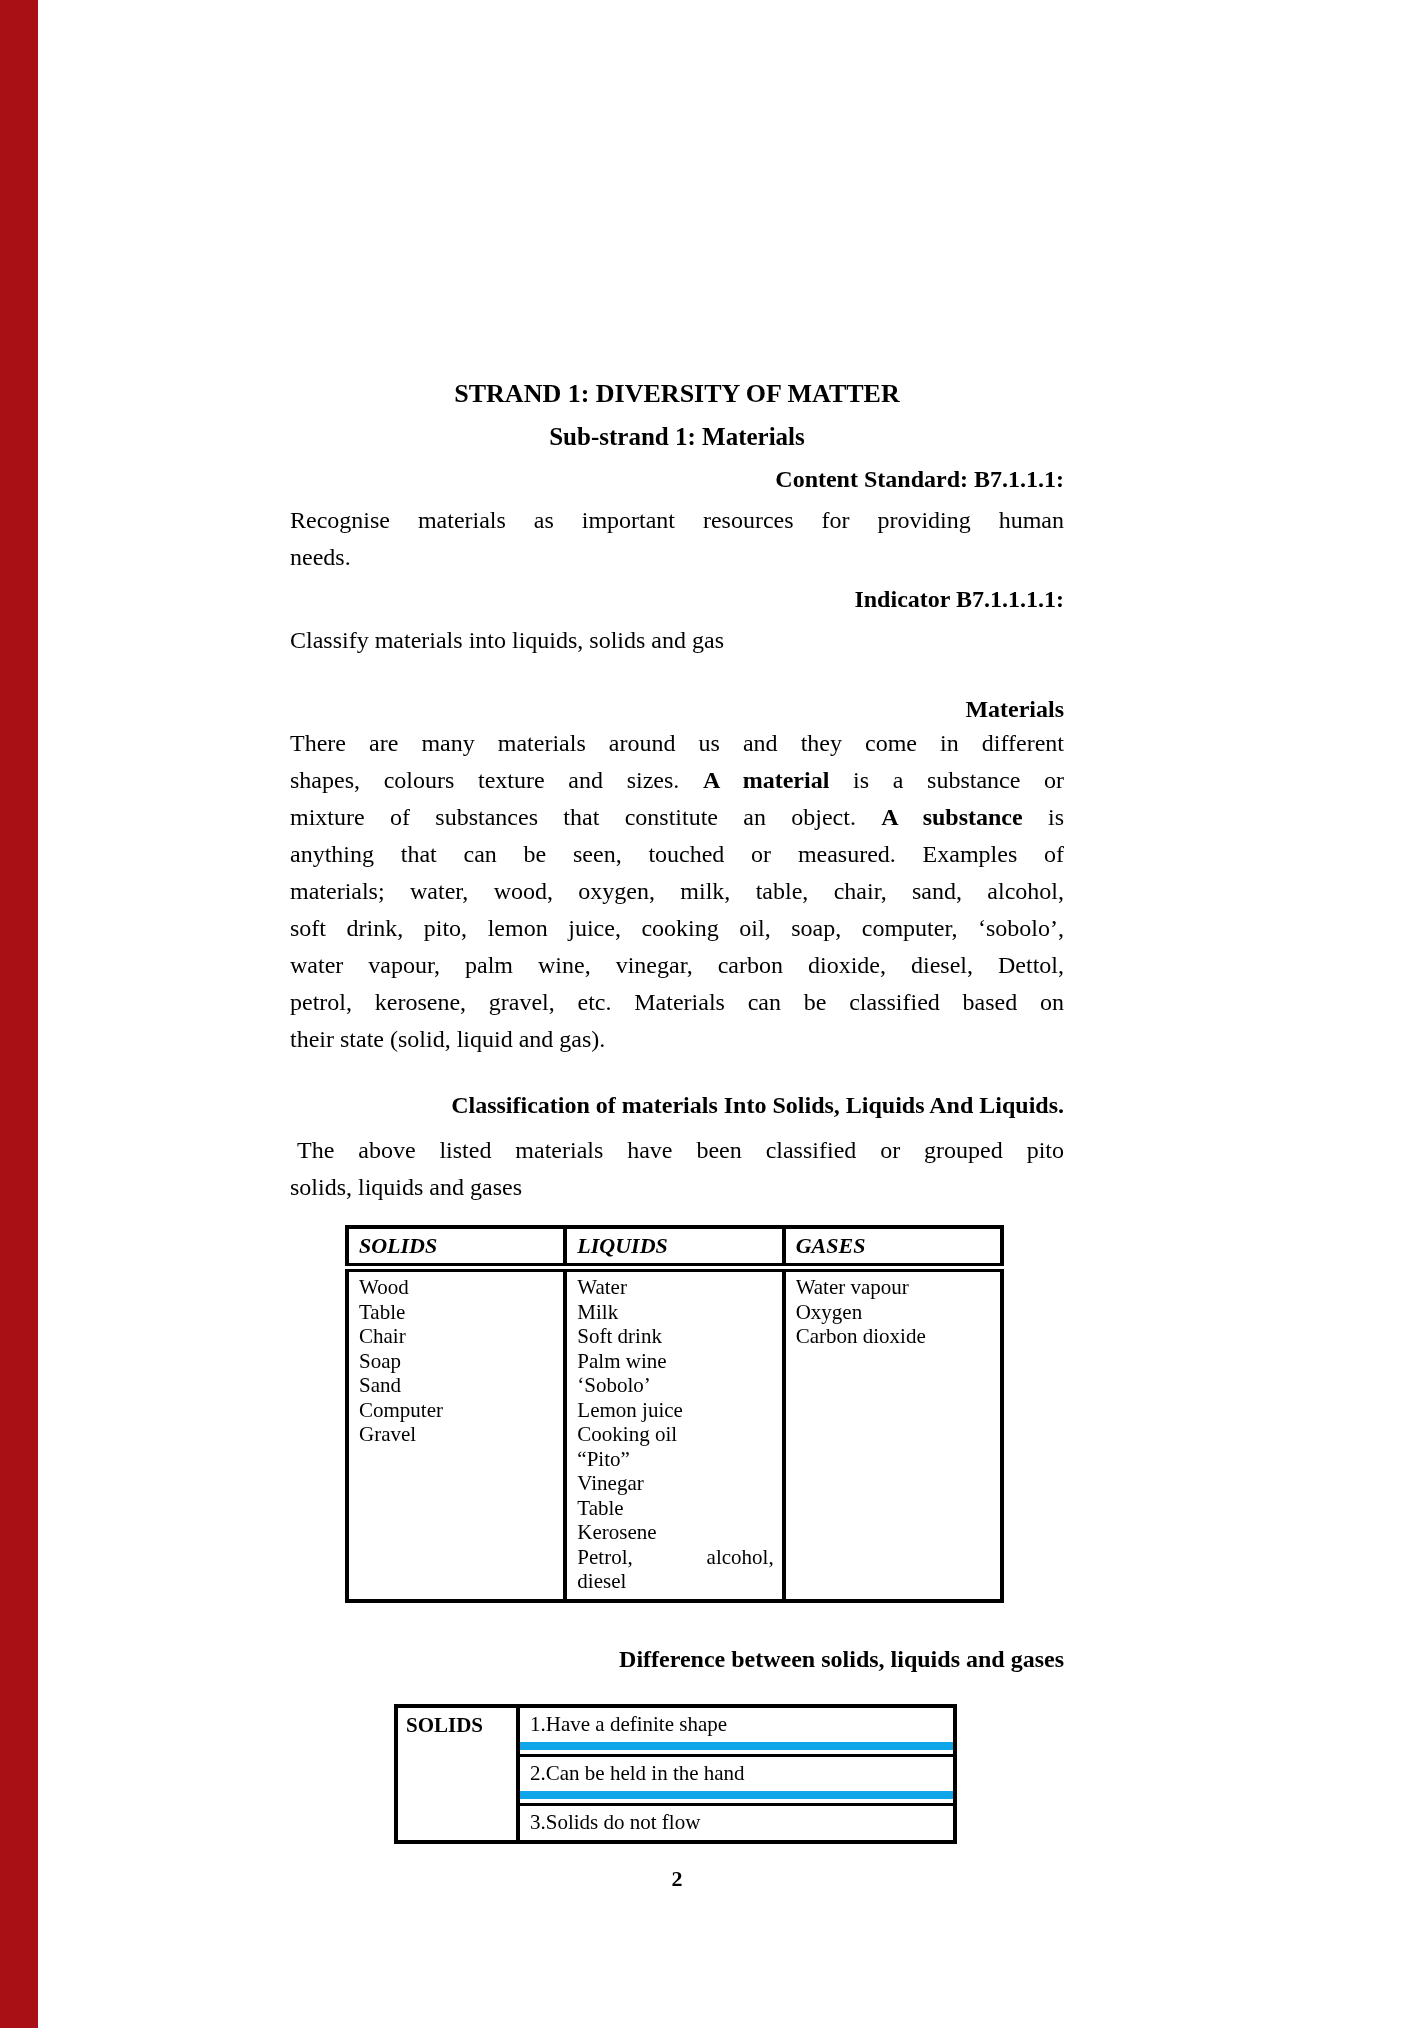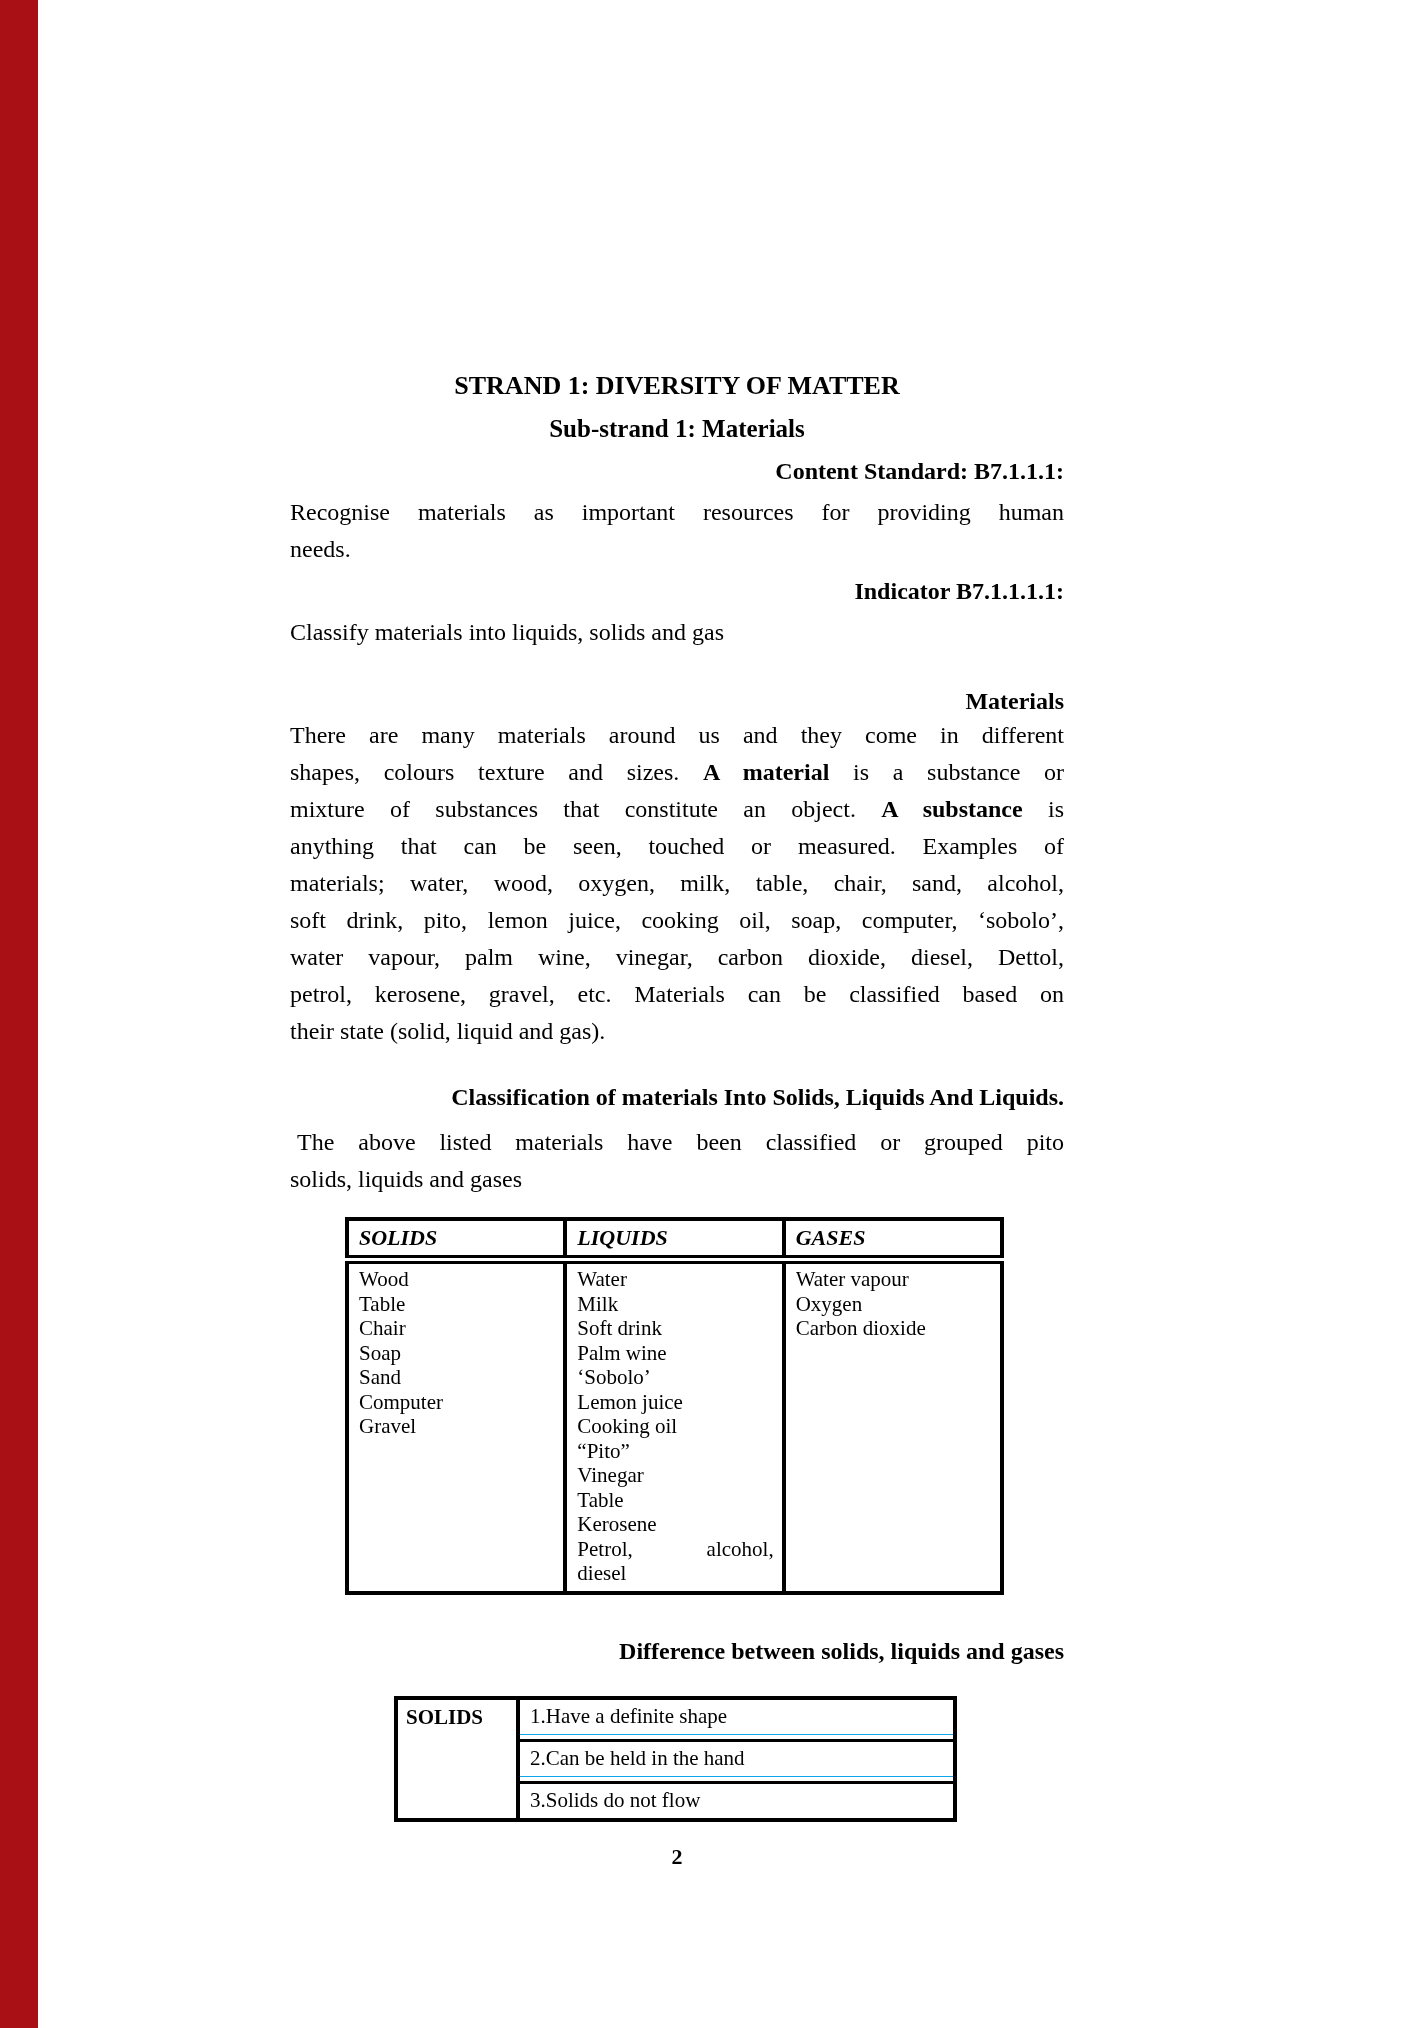--- a/index.html
+++ b/index.html
@@ -9,21 +9,21 @@
     background:#ffffff;
     font-family:"Liberation Serif","DejaVu Serif",serif;
     color:#000;
     overflow:hidden;
   }
   .red-stripe{
     position:absolute;left:0;top:0;bottom:0;width:38px;
     background:#a81016;
   }
   .content{
-    position:absolute;left:290px;top:4px;width:774px;
+    position:absolute;left:290px;top:12px;width:774px;
     padding-top:366px;
     font-size:24px;
   }
   .doc-title{
     font-size:26px;font-weight:bold;text-align:center;
     line-height:32px;margin:0 0 11px 0;
   }
   .doc-subtitle{
     font-size:25px;font-weight:bold;text-align:center;
     line-height:32px;margin:0 0 10px 0;
@@ -82,21 +82,21 @@
     width:122px;flex:0 0 122px;
     border-right:4px solid #000;
     font-weight:bold;font-size:21px;
     padding:5px 8px;
     box-sizing:border-box;
   }
   .diff-rows{flex:1;display:flex;flex-direction:column;}
   .diff-row{
     font-size:21px;line-height:25px;
     padding:4px 10px 5px 10px;
-    border-bottom:1px solid #0ea5e9;
+    border-bottom:8px solid #0ea5e9;
   }
   .diff-row + .diff-row{margin-top:4px;border-top:3px solid #000;}
   .diff-row:last-child{border-bottom:none;}
 
   .page-number{
     text-align:center;font-weight:bold;font-size:22px;
     margin-top:22px;
   }
 </style>
 </head>

